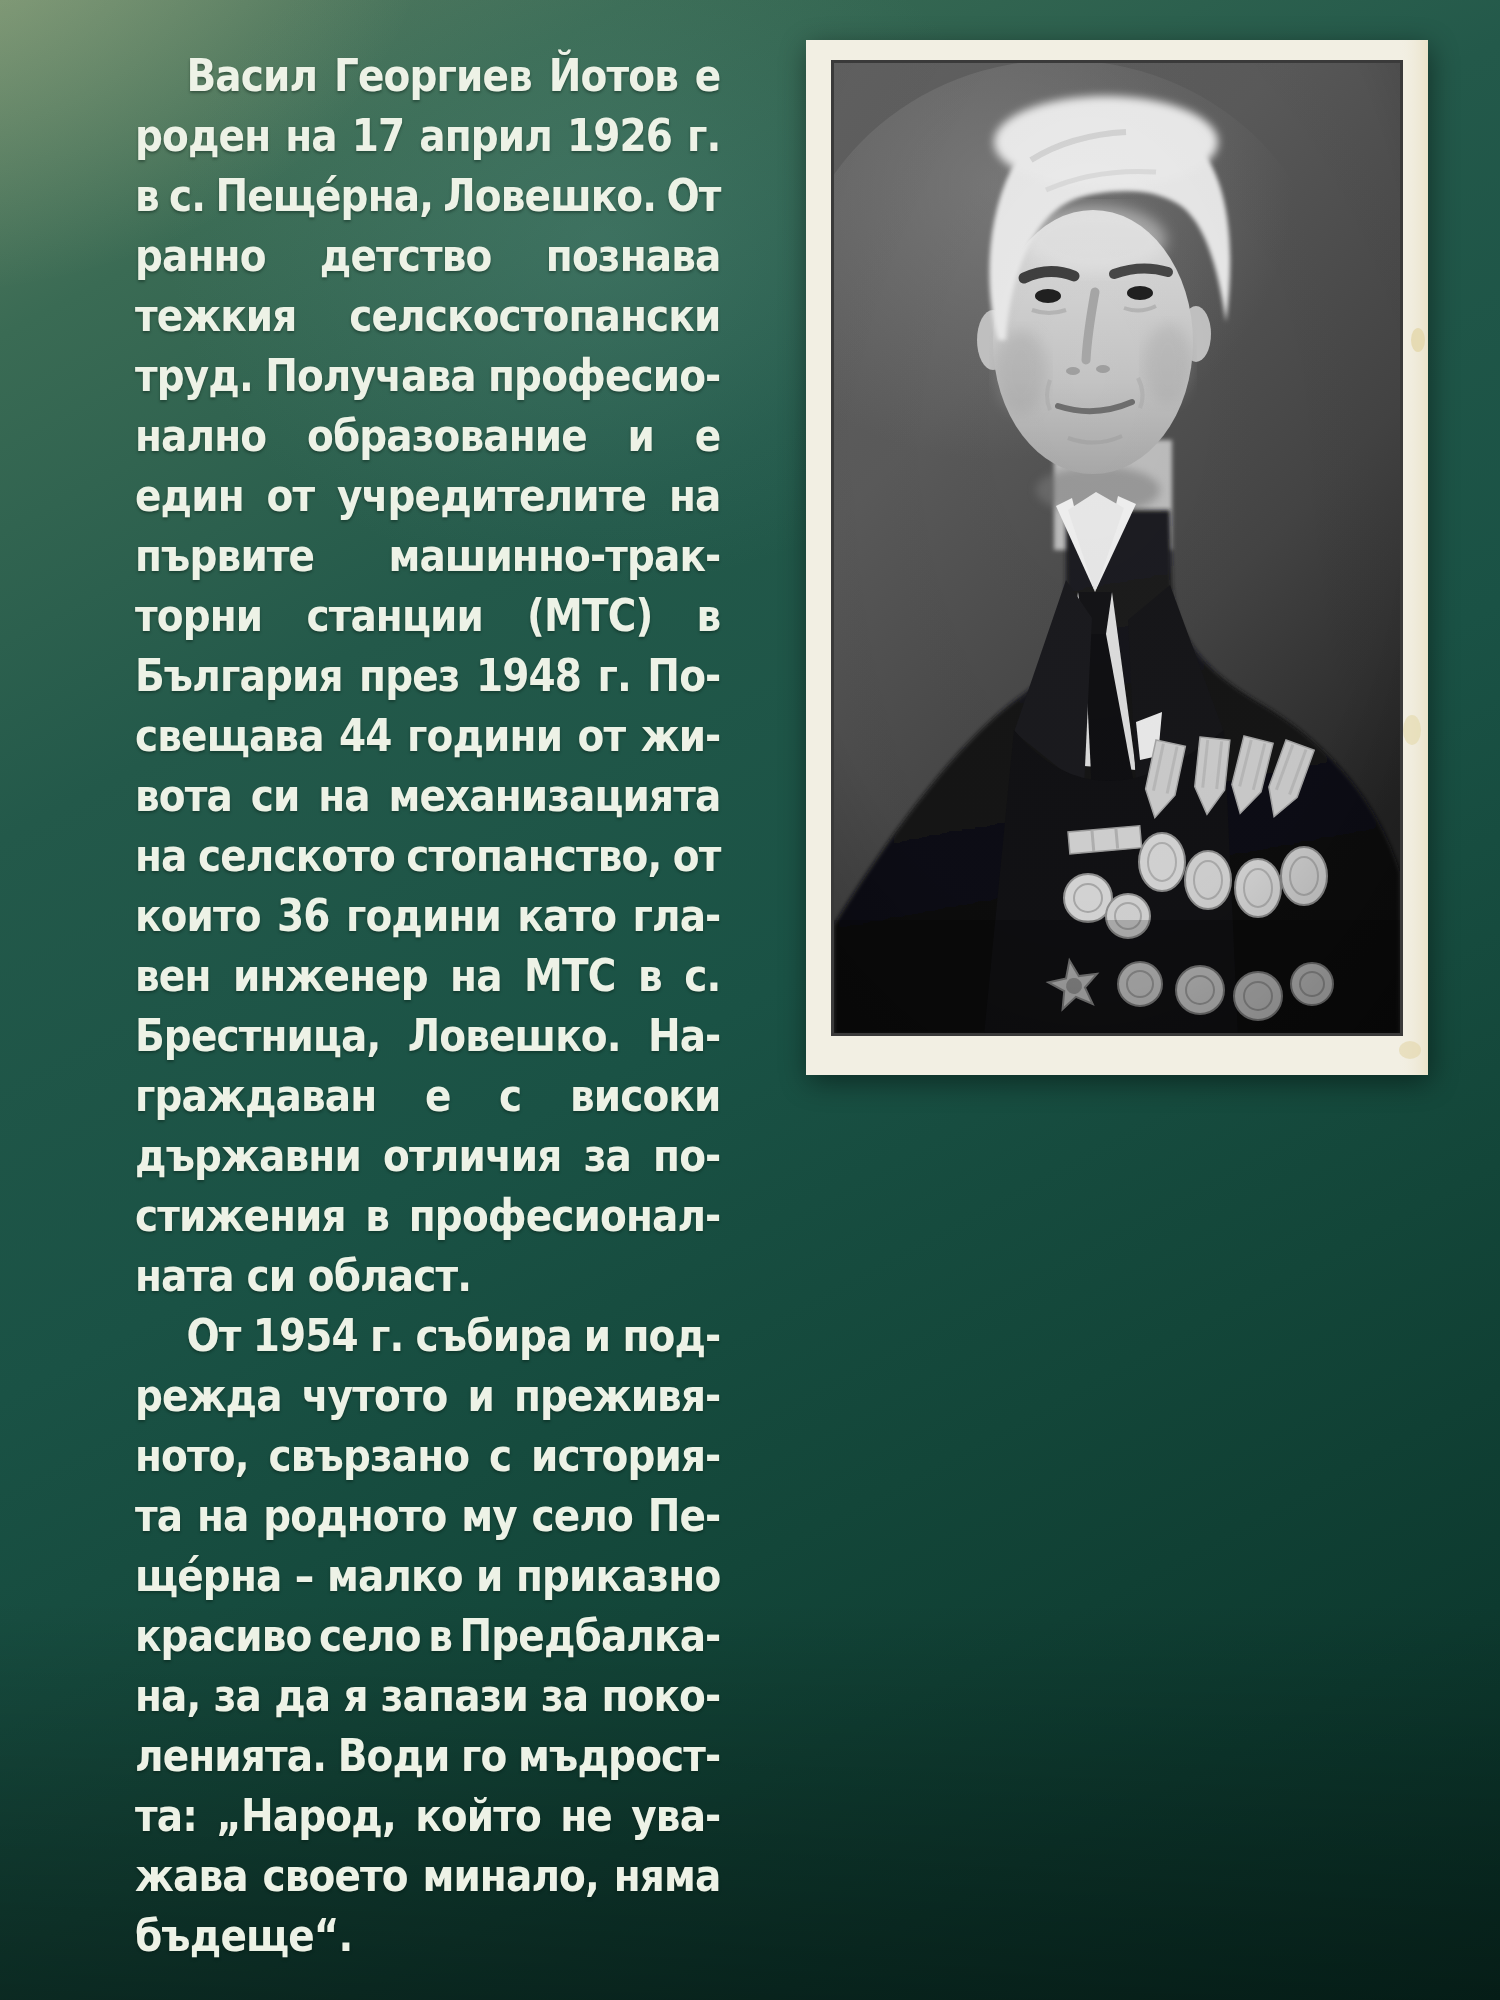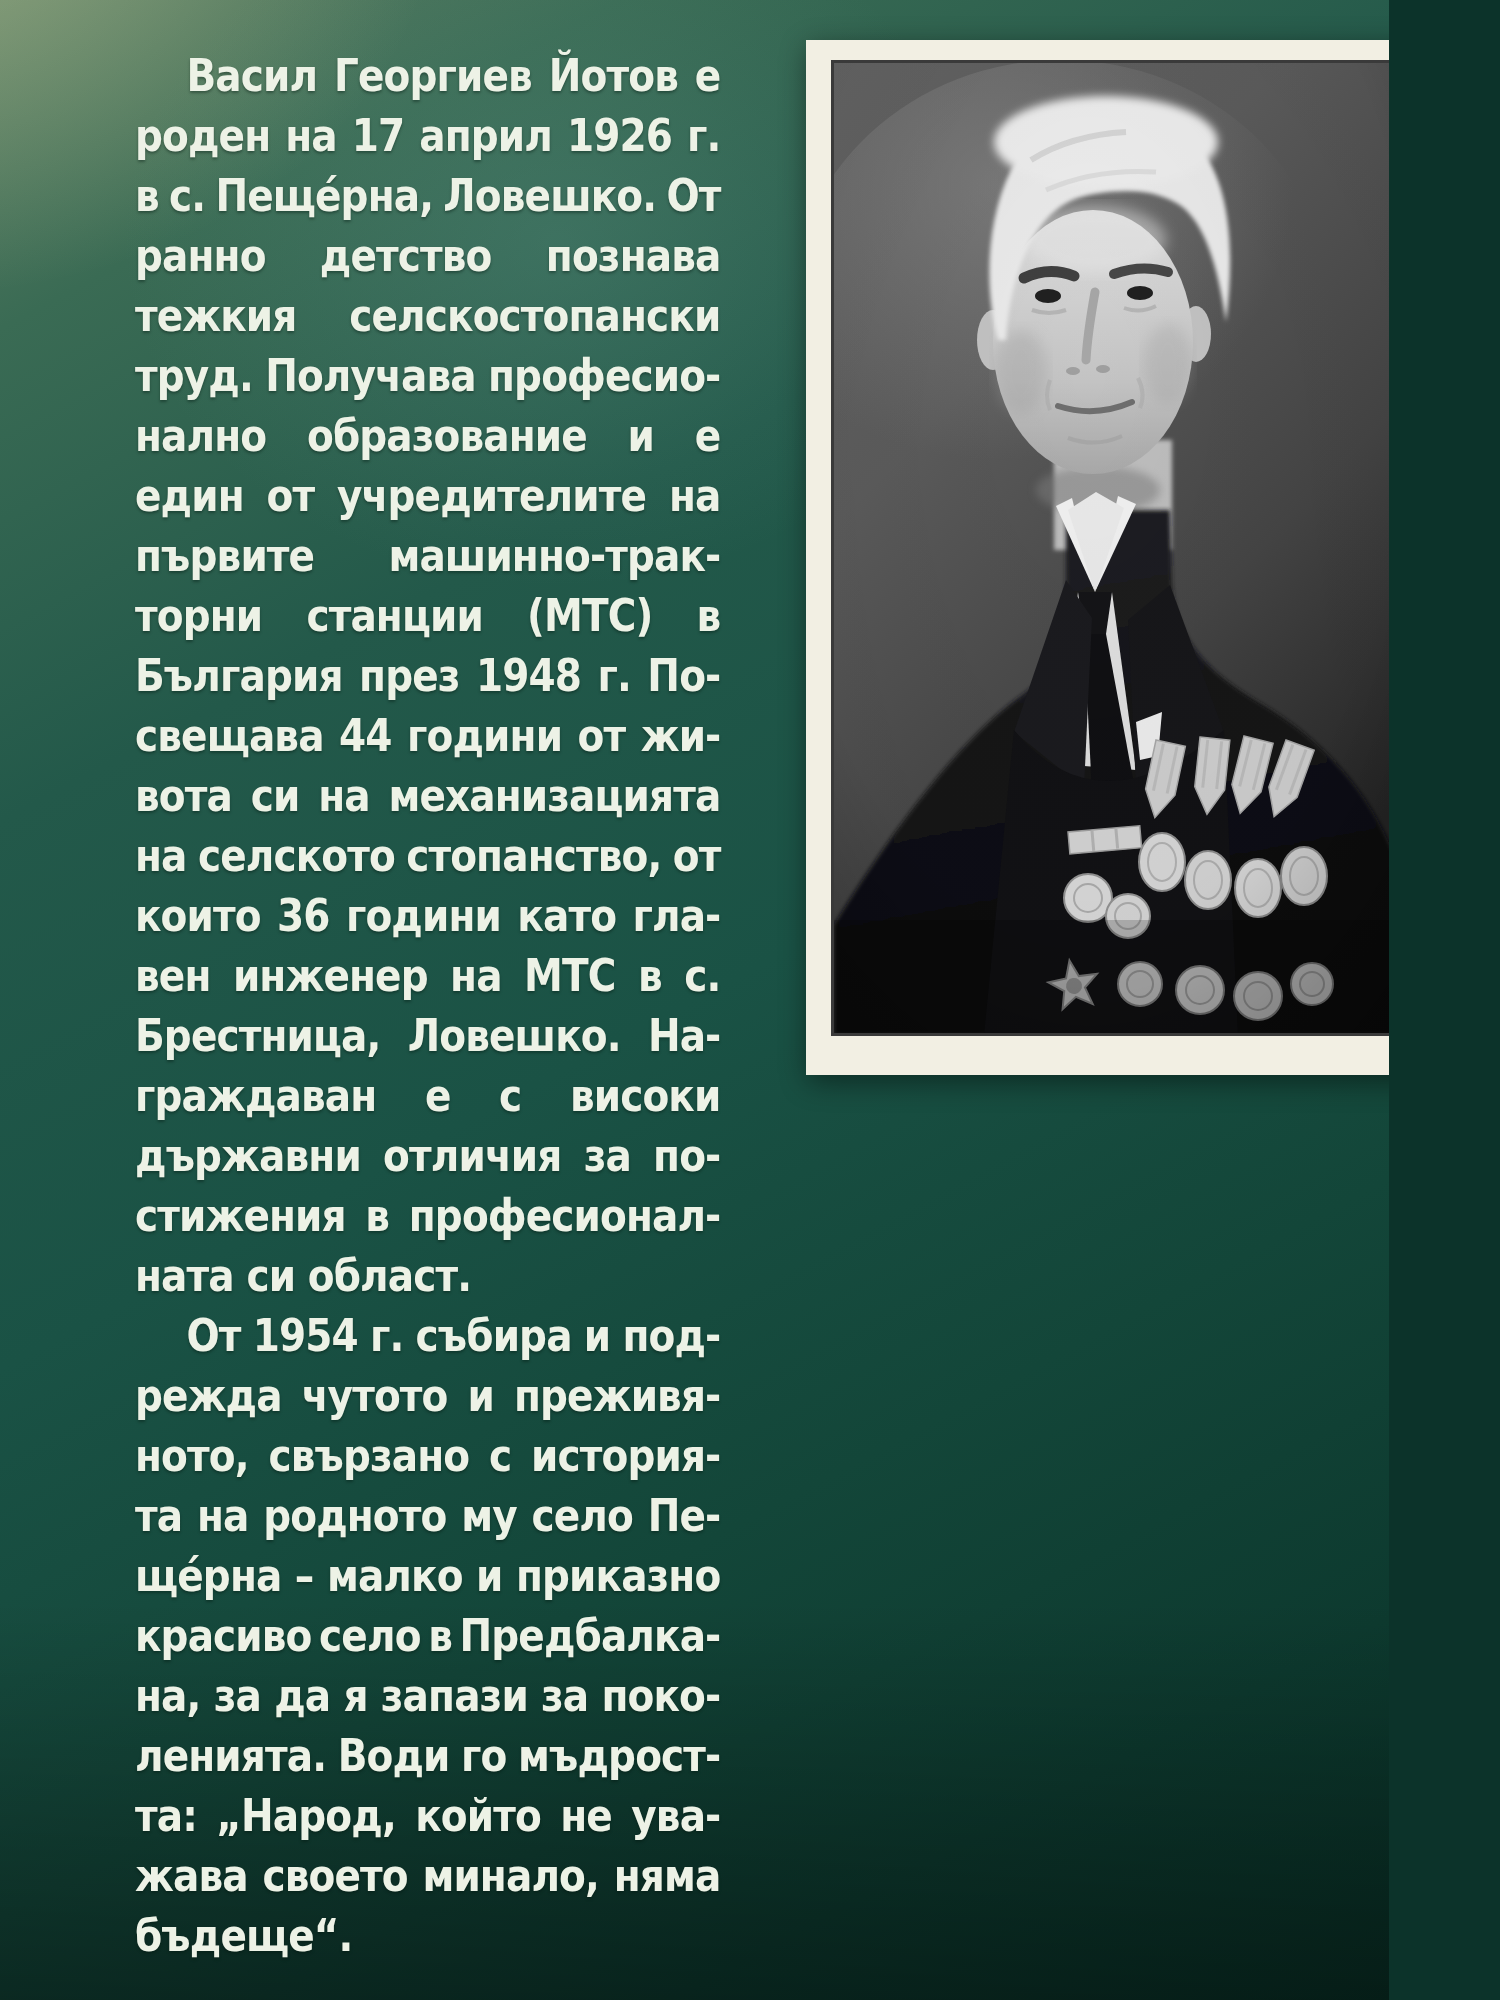--- a/index.html
+++ b/index.html
@@ -1,18 +1,18 @@
 <!DOCTYPE html>
 <html><head>
 <meta charset="utf-8">
 <style>
   html,body{margin:0;padding:0;background:#0c332a;}
   .cover{
     position:relative;
-    width:1389px;height:2000px;
+    width:1500px;height:2000px;
     overflow:hidden;
     background:
       radial-gradient(ellipse 950px 720px at -6% -5%, rgba(216,222,170,0.38), rgba(216,222,170,0) 55%),
       radial-gradient(ellipse 700px 560px at 40% 12%, rgba(96,150,138,0.28), rgba(96,150,138,0) 62%),
       linear-gradient(to top, rgba(0,0,0,0.40), rgba(0,0,0,0) 20%),
       linear-gradient(152deg, #5f7f63 0%, #3a6b54 12%, #23594a 30%, #1a5245 50%, #134639 70%, #0d3a2f 86%, #093026 100%);
     font-family:"DejaVu Sans", sans-serif;
   }
   .bio{
     position:absolute;left:135px;top:46px;width:660px;

